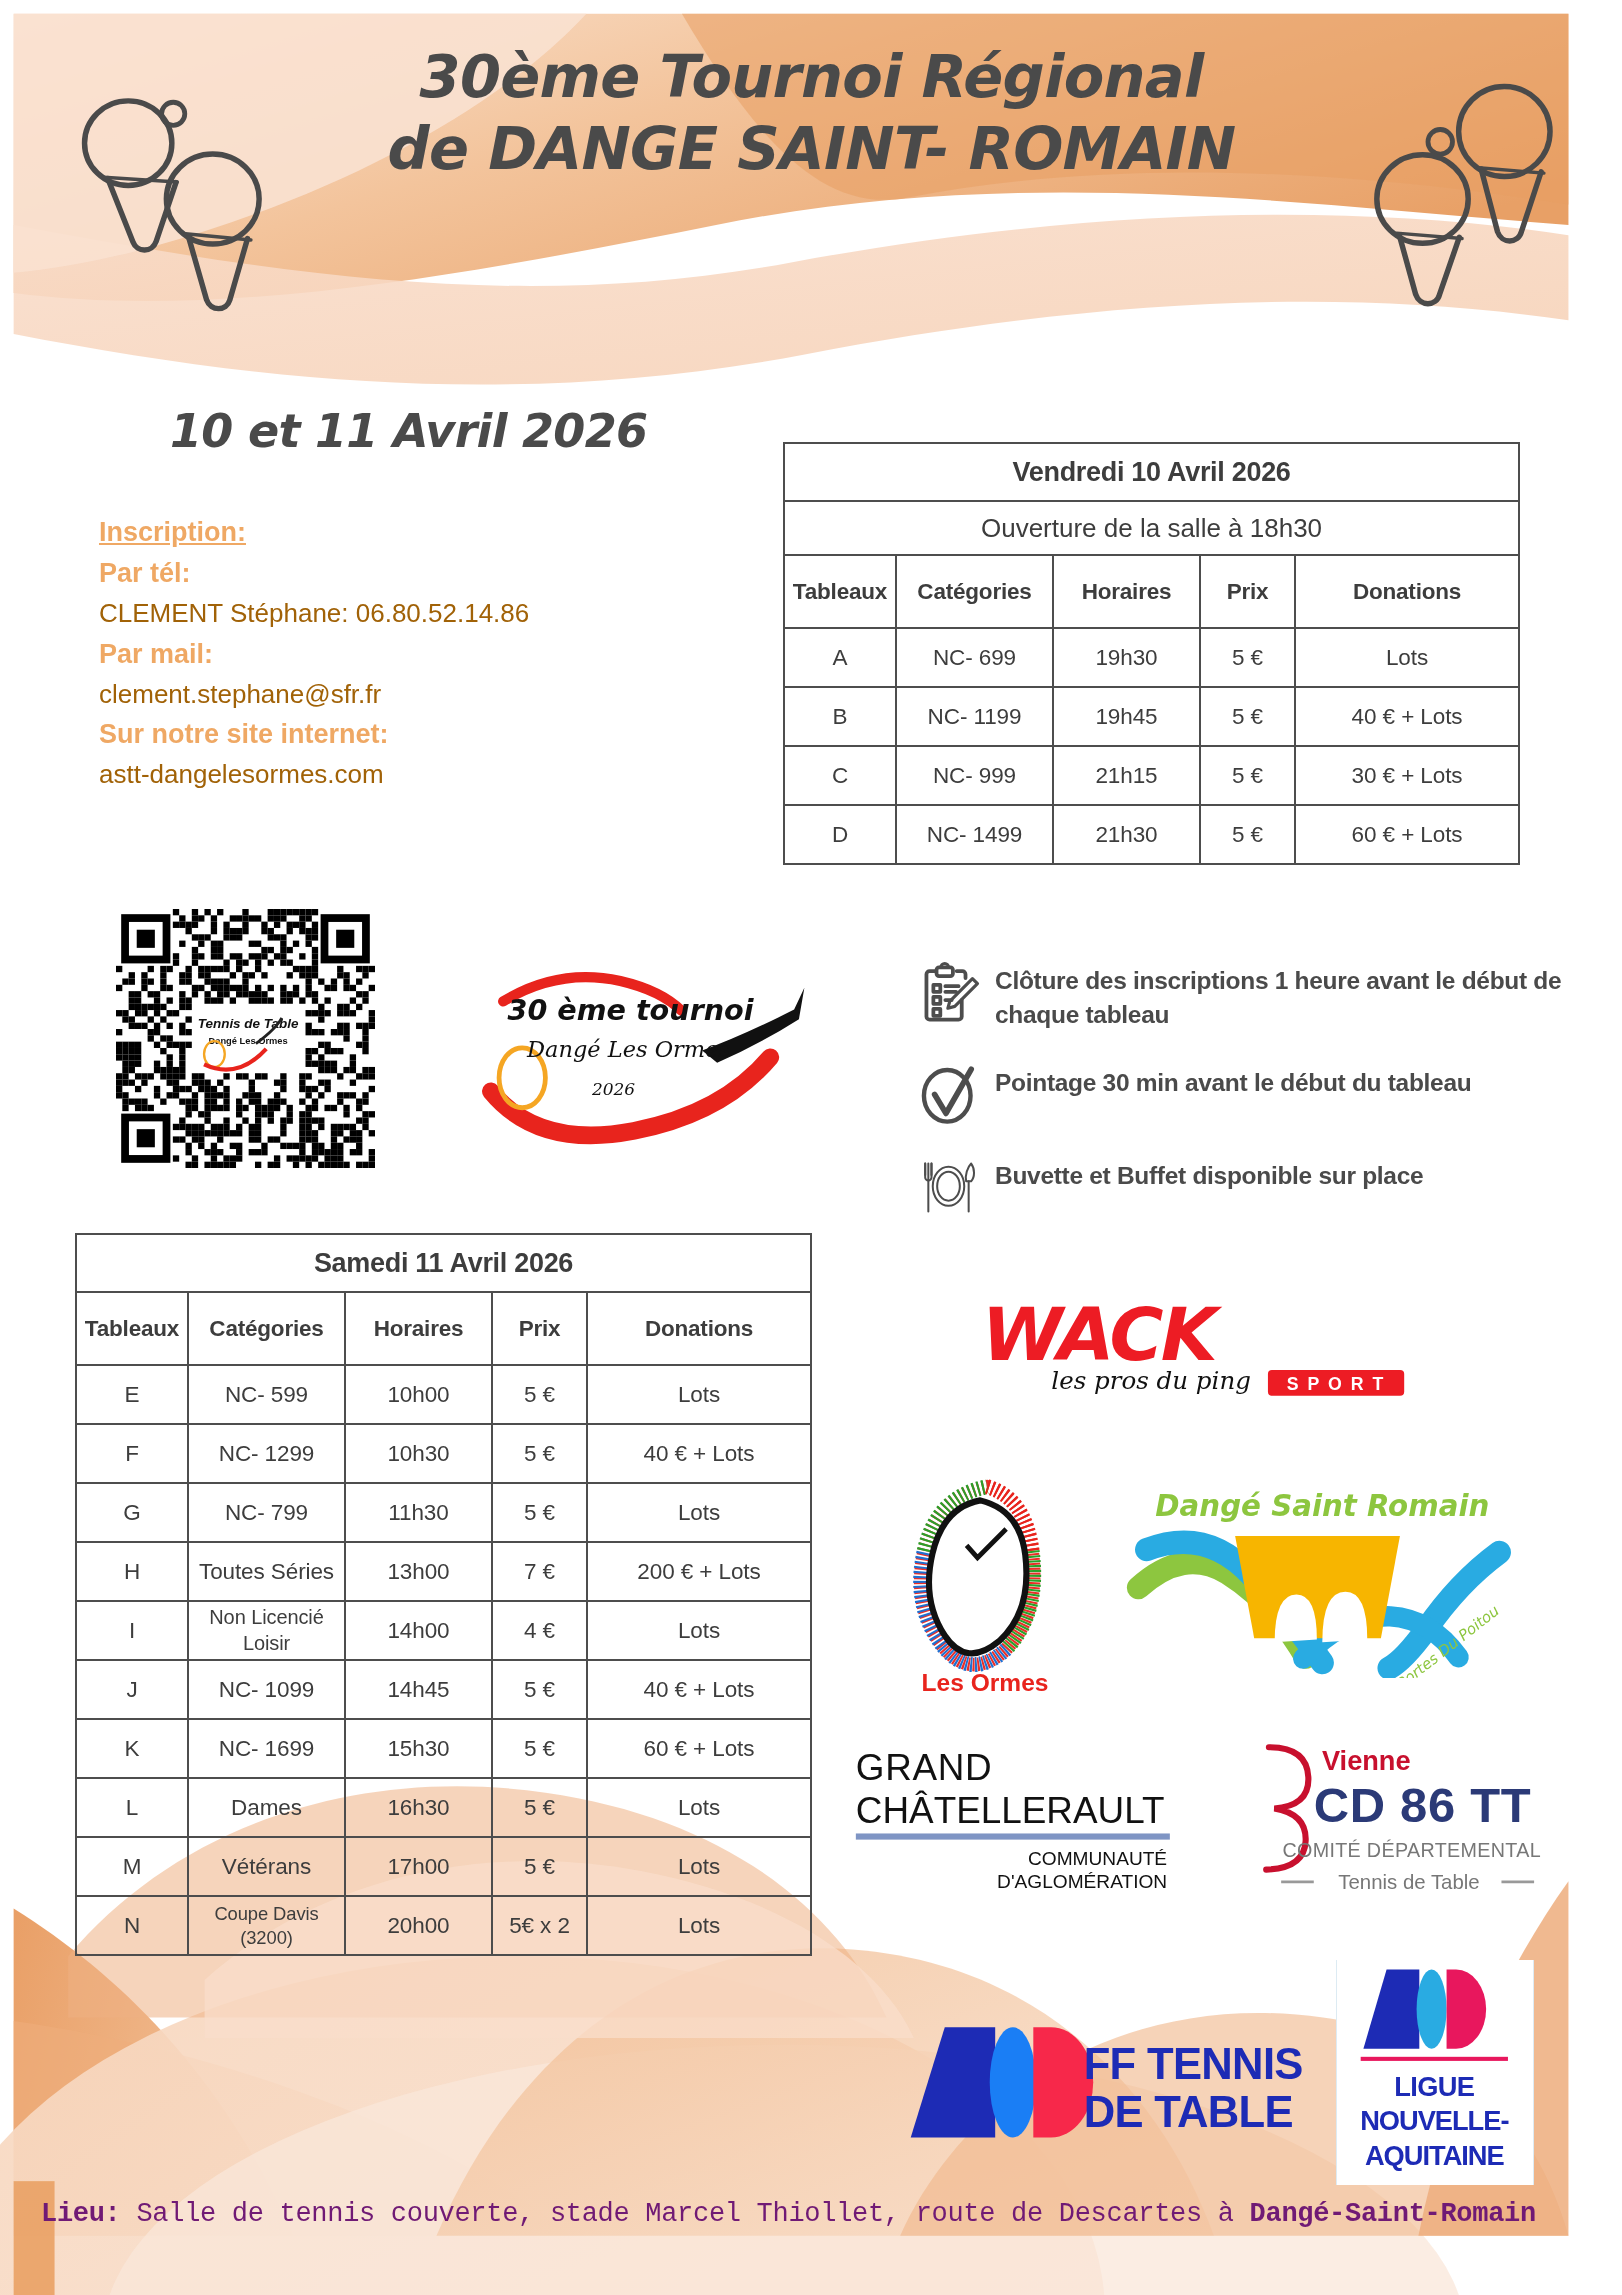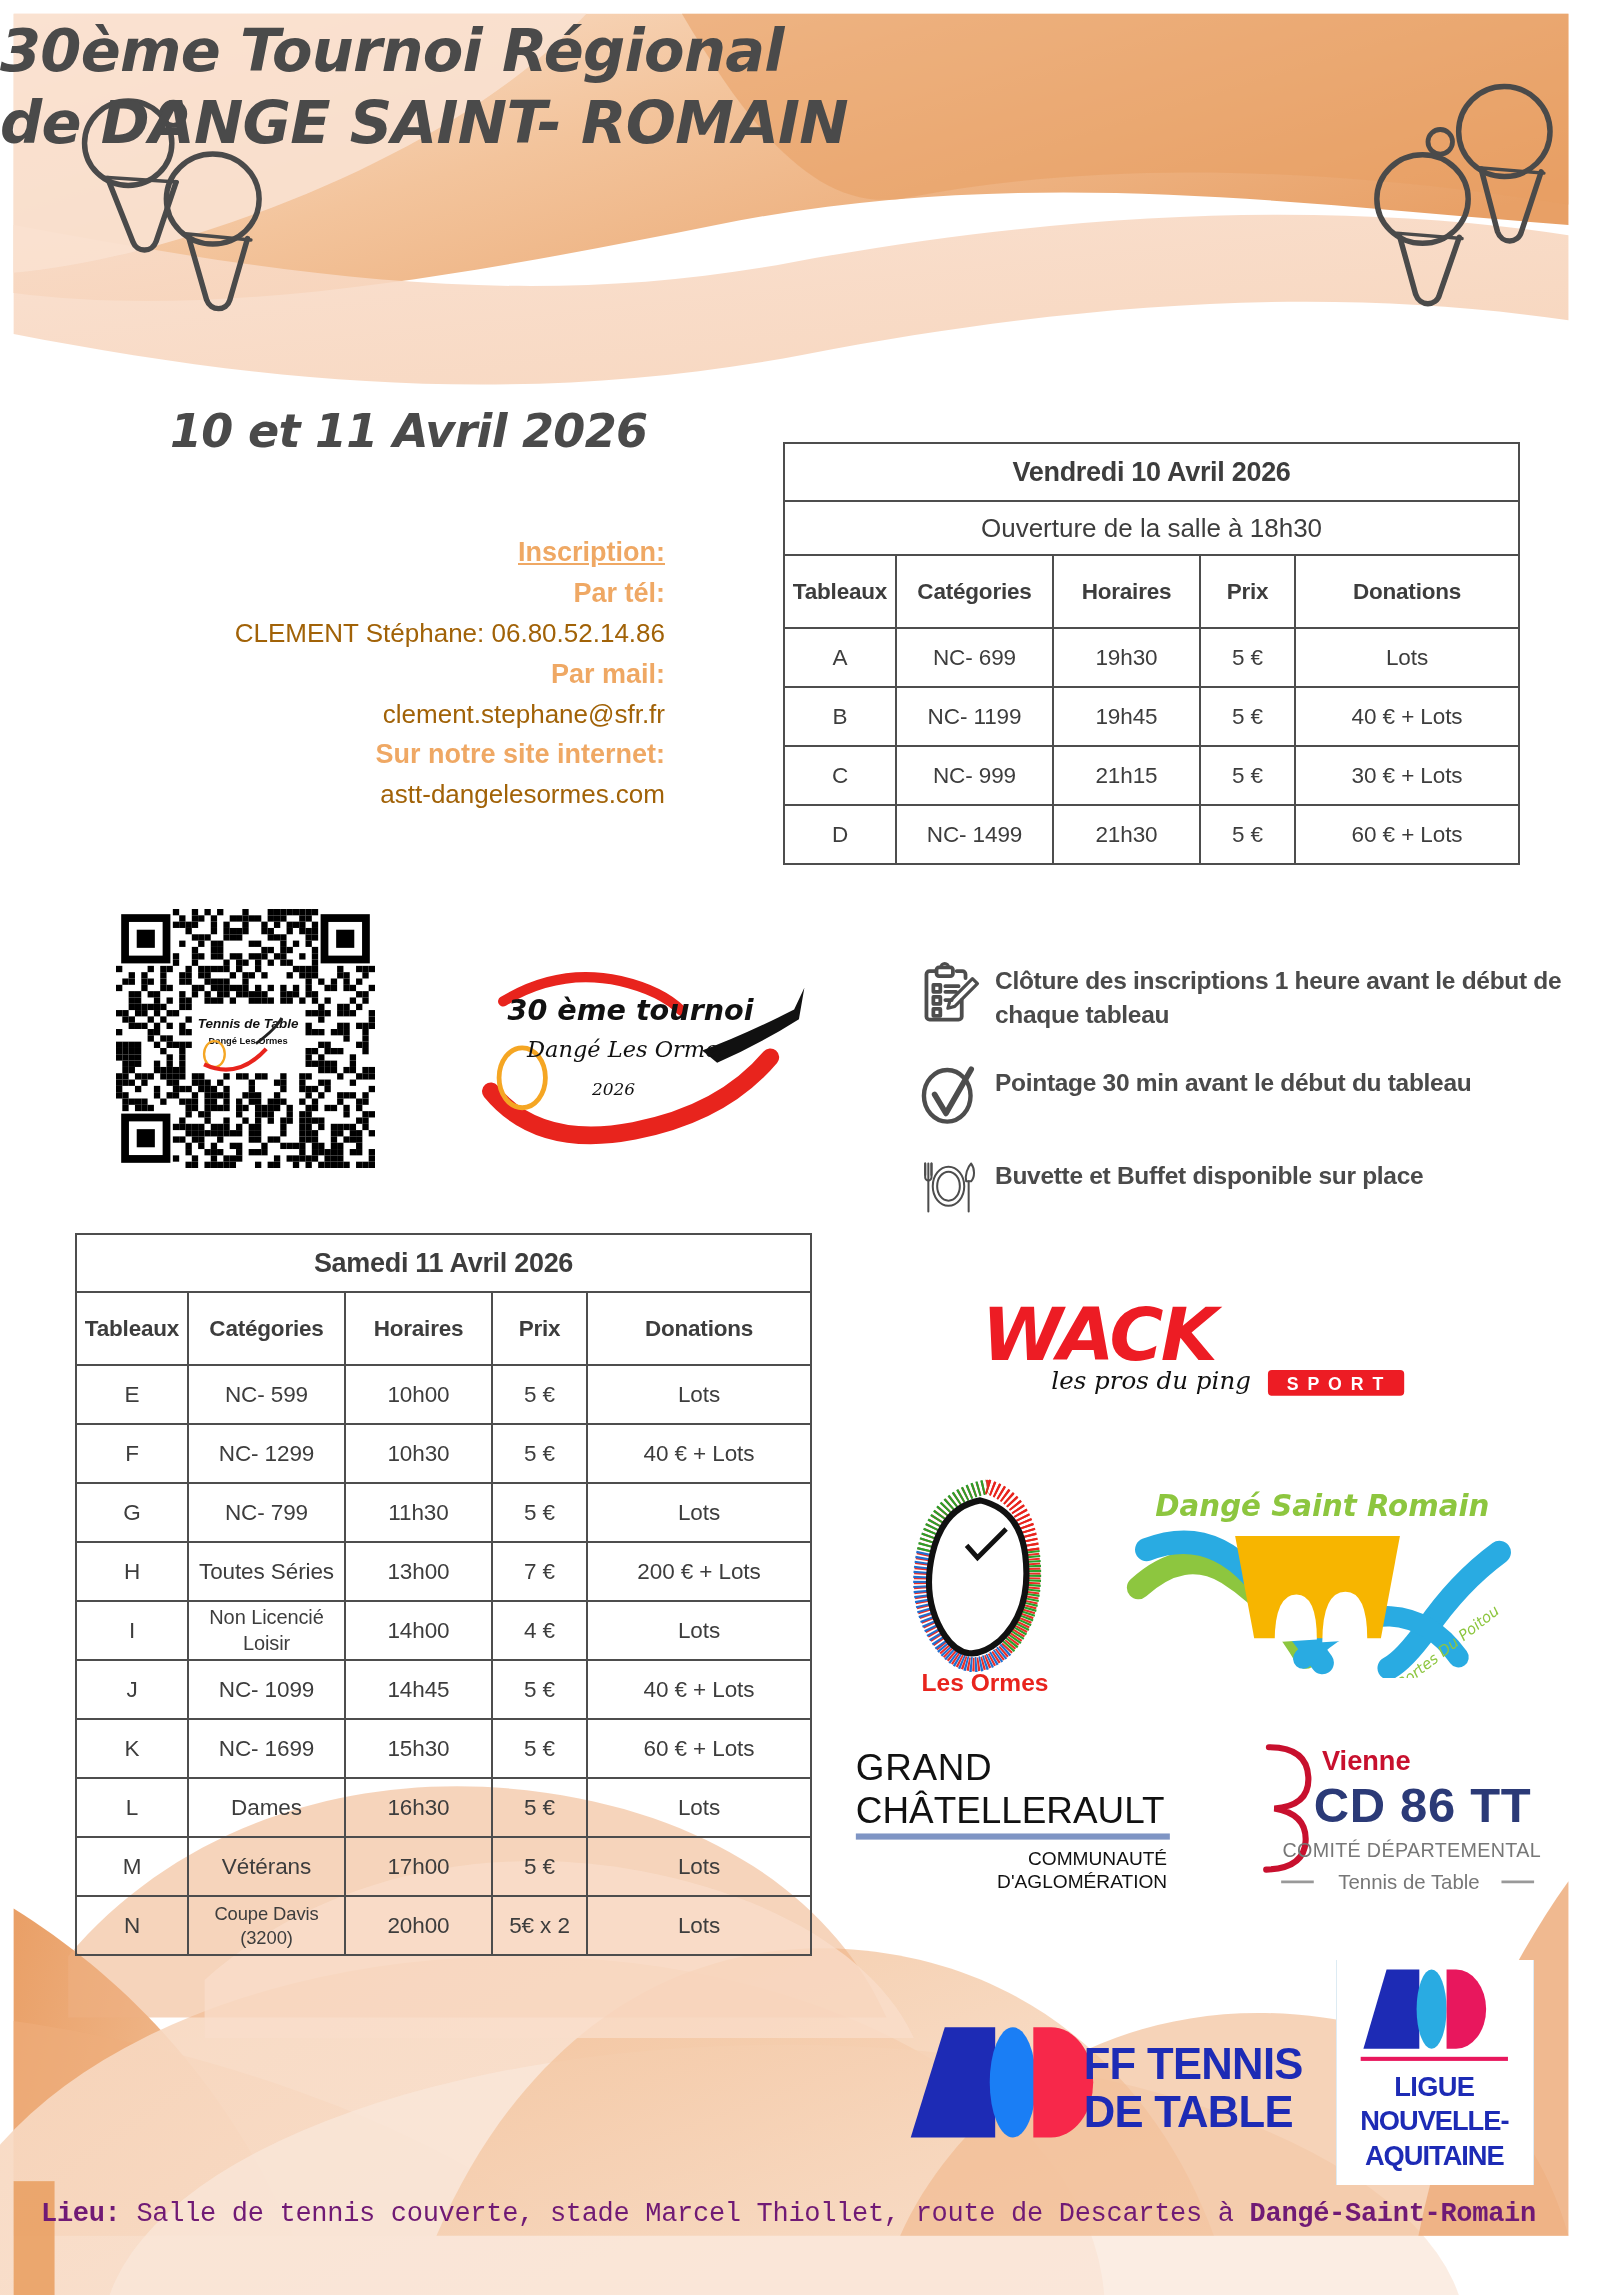--- a/index.html
+++ b/index.html
@@ -7,42 +7,42 @@
     width:1623px;height:2295px;
     background:#ffffff;
     font-family:"Liberation Sans", sans-serif;
     position:relative;overflow:hidden;
   }
   #poster{position:absolute;inset:0;width:1623px;height:2295px;overflow:hidden;background:#fff;}
   #bgsvg{position:absolute;left:0;top:0;width:1623px;height:2295px;z-index:0;}
 
   
   #title-block{
-    position:absolute;left:0;top:15px;width:1623px;z-index:3;
-    text-align:left;
+    position:absolute;left:0;top:41px;width:1623px;z-index:3;
+    text-align:center;
   }
   .t-line{
     color:#4a4a4a;font-weight:bold;font-style:italic;
     font-family:"DejaVu Sans", sans-serif;
     letter-spacing:-0.7px;line-height:1.22;
   }
   #t1{font-size:59px;}
   #t2{font-size:59px;}
   #t3{font-size:59px;}
 
   
   #dates{
     position:absolute;left:170px;top:404px;z-index:3;
     font-family:"DejaVu Sans", sans-serif;
     font-style:italic;font-weight:bold;font-size:46px;color:#4a4a4a;
     letter-spacing:-0.7px;
   }
   #contact{
-    position:absolute;left:99px;top:532px;width:566px;z-index:3;
-    text-align:right;color:#3d3d3d;
+    position:absolute;left:99px;top:512px;width:566px;z-index:3;
+    text-align:left;color:#3d3d3d;
   }
   .c-head{
     color:#efa864;font-weight:bold;font-size:27px;line-height:1.52;
     font-family:"Liberation Sans", sans-serif;
   }
   .c-head.ul{text-decoration:underline;}
   .c-val{
     color:#a16207;font-size:26px;line-height:1.52;font-weight:normal;
     font-family:"Liberation Sans", sans-serif;
   }

